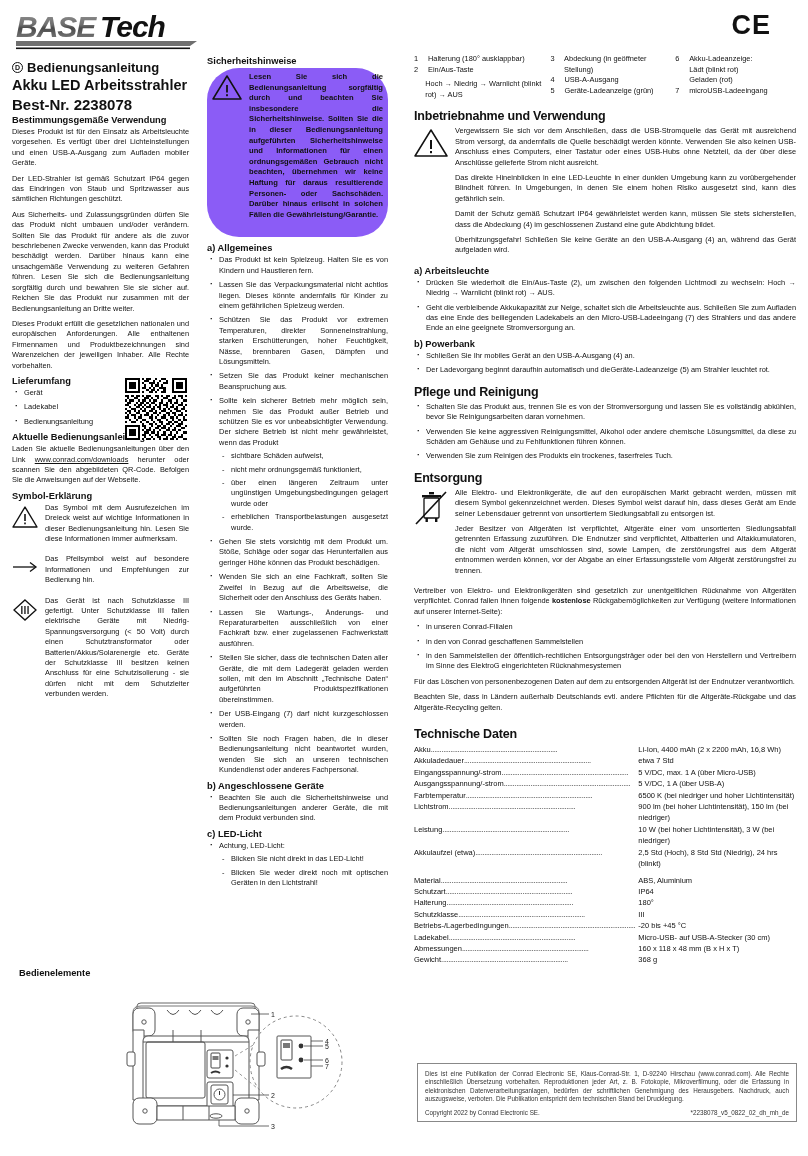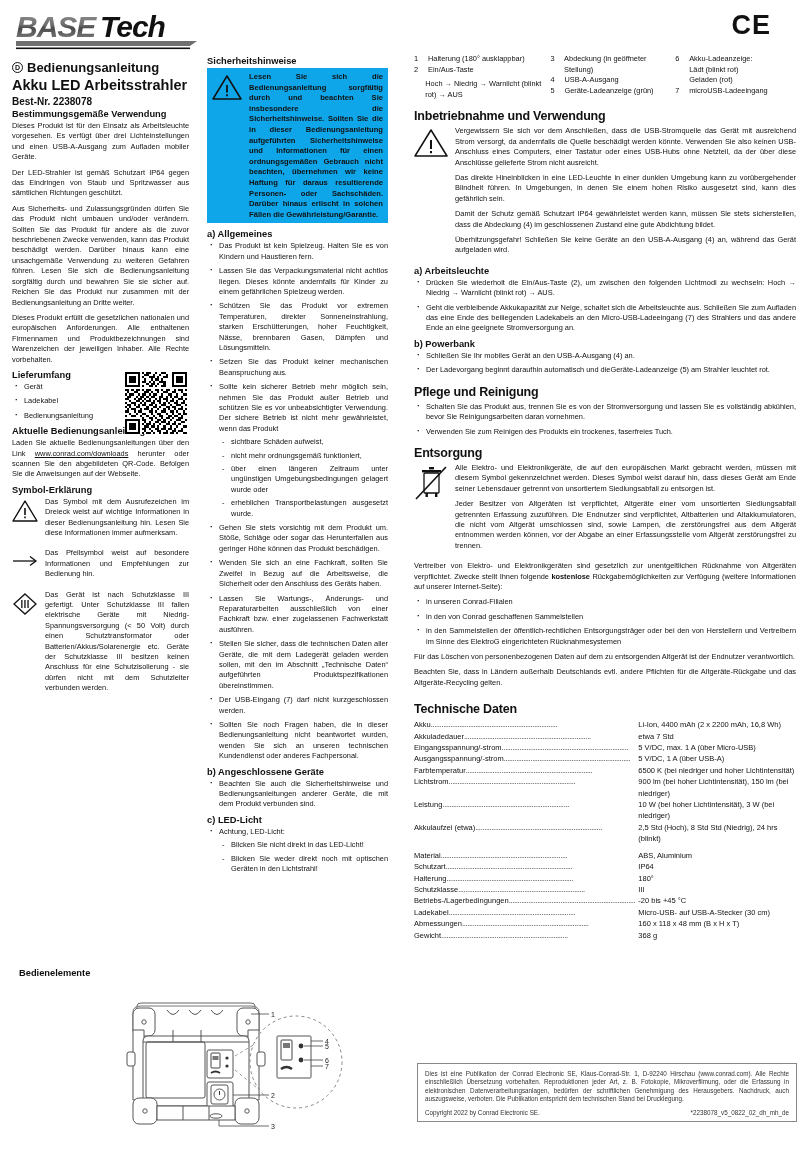--- a/index.html
+++ b/index.html
@@ -48,27 +48,27 @@
   .ce { font-size: 27px; font-weight: bold; letter-spacing: 1px; font-family: "Liberation Sans", sans-serif;
         margin-right: 25px; margin-top: 0; }
 
   .doc-type { font-size: 13px; font-weight: bold; margin: 6px 0 2px 0; display:flex; align-items:center; gap:4px;}
   .dglyph {
     display:inline-flex; align-items:center; justify-content:center;
     width:11px; height:11px; border:1px solid #111; border-radius:50%;
     font-size:7px; font-weight:bold; line-height:1;
   }
   .doc-title { font-size: 14.5px; font-weight: bold; margin: 2px 0 3px 0; }
-  .doc-num { font-size: 10px; font-weight: bold; margin: 0 0 2px 0; }
+  .doc-num { font-size: 15px; font-weight: bold; margin: 0 0 2px 0; }
 
   
   .warnrow { display: flex; gap: 7px; align-items: flex-start; margin-bottom: 5px; }
   .warnrow .sym { flex: 0 0 auto; padding-top: 2px; }
   .warnrow .txt { flex: 1 1 auto; }
-  .greybox { background: #0ea5e9; padding: 4px 5px 3px 5px; margin-bottom: 6px; }
+  .greybox { background: #8b5cf6; padding: 4px 5px 17px 5px; margin-bottom: 6px; border-radius: 32px; }
   .greybox .warnrow { margin-bottom: 0; }
   .greybox p { font-weight: bold; font-size: 7.6px; line-height: 10.6px; text-align: justify; margin:0;}
 
   
   .lief-wrap { position: relative; }
   .qr { position: absolute; right: 2px; top: 2px; width: 62px; height: 62px; }
 
   
   .tdtable { width: 100%; border-collapse: collapse; }
   .tdtable td { font-size: 7.5px; line-height: 11.4px; vertical-align: top; padding: 0; }
@@ -566,41 +566,42 @@
 
       <div class="h2">b) Powerbank</div>
       <ul class="b">
         <li>Schließen Sie Ihr mobiles Gerät an den USB-A-Ausgang (4) an.</li>
         <li>Der Ladevorgang beginnt daraufhin automatisch und dieGeräte-Ladeanzeige (5) am Strahler leuchtet rot.</li>
       </ul>
 
       <div class="h1">Pflege und Reinigung</div>
       <ul class="b">
         <li>Schalten Sie das Produkt aus, trennen Sie es von der Stromversorgung und lassen Sie es vollständig abkühlen, bevor Sie Reinigungsarbeiten daran vornehmen.</li>
+        <li>Verwenden Sie keine aggressiven Reinigungsmittel, Alkohol oder andere chemische Lösungsmittel, da diese zu Schäden am Gehäuse und zu Fehlfunktionen führen können.</li>
         <li>Verwenden Sie zum Reinigen des Produkts ein trockenes, faserfreies Tuch.</li>
       </ul>
 
       <div class="h1">Entsorgung</div>
       <div class="warnrow">
         <div class="sym">
           <svg width="34" height="36" viewBox="0 0 34 36">
             <rect x="10" y="8" width="15" height="20" rx="1" fill="none" stroke="#111" stroke-width="1.3"></rect>
             <rect x="8" y="5" width="19" height="2.4" fill="#111"></rect>
             <rect x="15" y="2" width="5" height="2.4" fill="#111"></rect>
             <rect x="11.5" y="28" width="2.4" height="4" fill="#111"></rect>
             <rect x="21" y="28" width="2.4" height="4" fill="#111"></rect>
             <line x1="2" y1="34" x2="32" y2="2" stroke="#111" stroke-width="1.6"></line>
           </svg>
         </div>
         <div class="txt">
           <p class="t">Alle Elektro- und Elektronikgeräte, die auf den europäischen Markt gebracht werden, müssen mit diesem Symbol gekennzeichnet werden. Dieses Symbol weist darauf hin, dass dieses Gerät am Ende seiner Lebensdauer getrennt von unsortiertem Siedlungsabfall zu entsorgen ist.</p>
           <p class="t">Jeder Besitzer von Altgeräten ist verpflichtet, Altgeräte einer vom unsortierten Siedlungsabfall getrennten Erfassung zuzuführen. Die Endnutzer sind verpflichtet, Altbatterien und Altakkumulatoren, die nicht vom Altgerät umschlossen sind, sowie Lampen, die zerstörungsfrei aus dem Altgerät entnommen werden können, vor der Abgabe an einer Erfassungsstelle vom Altgerät zerstörungsfrei zu trennen.</p>
         </div>
       </div>
-      <p class="t"><span>Vertreiber von Elektro- und Elektronikgeräten sind gesetzlich zur unentgeltlichen Rücknahme von Altgeräten verpflichtet. Zwecke stellt Ihnen folgende </span><b>kostenlose</b><span> Rückgabemöglichkeiten zur Verfügung (weitere Informationen auf unserer Internet-Seite):</span></p>
+      <p class="t"><span>Vertreiber von Elektro- und Elektronikgeräten sind gesetzlich zur unentgeltlichen Rücknahme von Altgeräten verpflichtet. Conrad fallen Ihnen folgende </span><b>kostenlose</b><span> Rückgabemöglichkeiten zur Verfügung (weitere Informationen auf unserer Internet-Seite):</span></p>
       <ul class="b">
         <li>in unseren Conrad-Filialen</li>
         <li>in den von Conrad geschaffenen Sammelstellen</li>
         <li>in den Sammelstellen der öffentlich-rechtlichen Entsorgungsträger oder bei den von Herstellern und Vertreibern im Sinne des ElektroG eingerichteten Rücknahmesystemen</li>
       </ul>
       <p class="t">Für das Löschen von personenbezogenen Daten auf dem zu entsorgenden Altgerät ist der Endnutzer verantwortlich.</p>
       <p class="t">Beachten Sie, dass in Ländern außerhalb Deutschlands evtl. andere Pflichten für die Altgeräte-Rückgabe und das Altgeräte-Recycling gelten.</p>
 
       <div class="h1" style="margin-top:14px">Technische Daten</div>
       <table class="tdtable">

